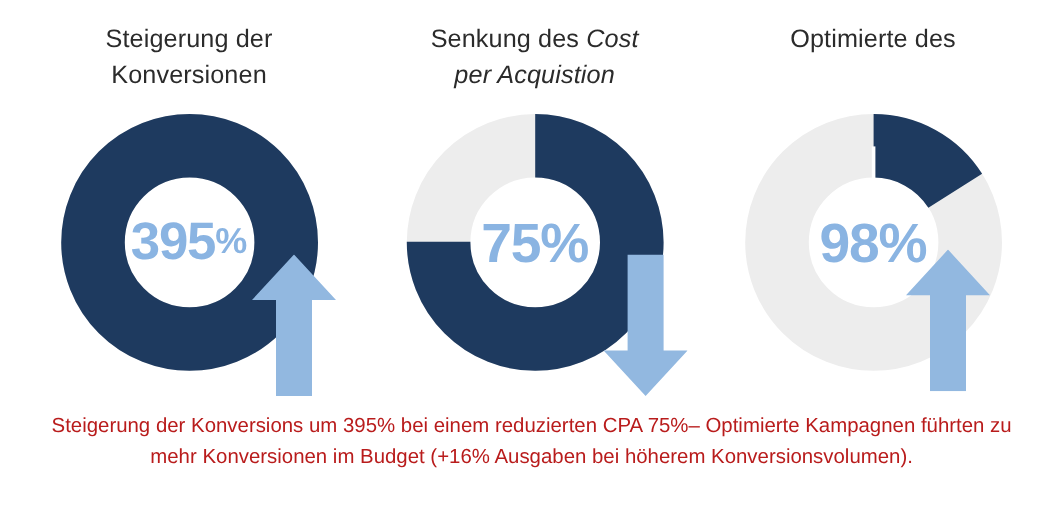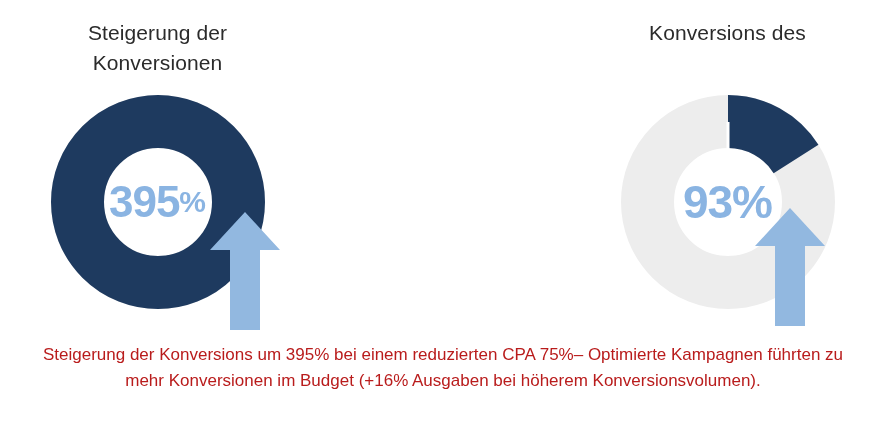--- a/index.html
+++ b/index.html
@@ -141,38 +141,62 @@
       </div>
     </div>
 
     <div class="arrow arrow-1">
       <svg width="70" height="118" viewBox="0 0 70 118">
         <polygon points="35,0 70,38 50,38 50,118 20,118 20,38 0,38" fill="#92b8e0"></polygon>
       </svg>
     </div>
   </div>
 
-
-  <div class="panel panel-3">
+  <div class="panel panel-2">
 
     <div class="panel-title">
-      <span>Konversions des</span><br>
+      <span>Senkung des </span><em>Cost</em><br>
+      <em>per Acquistion</em>
     </div>
 
     <div class="donut-wrap">
       <svg class="donut-svg" viewBox="0 0 214 214">
         <circle cx="107" cy="107" r="80.5" fill="none" stroke="#ededed" stroke-width="53"></circle>
 
+        <circle cx="107" cy="107" r="80.5" fill="none" stroke="#1e3a5f" stroke-width="53" stroke-dasharray="379.3 126.4" stroke-dashoffset="0" transform="rotate(-90 107 107)"></circle>
+      </svg>
+      <div class="donut-center-label">
+        <span class="donut-value">75%</span>
+      </div>
+    </div>
+
+    <div class="arrow arrow-2">
+      <svg width="70" height="118" viewBox="0 0 70 118">
+        <polygon points="35,118 70,80 50,80 50,0 20,0 20,80 0,80" fill="#92b8e0"></polygon>
+      </svg>
+    </div>
+  </div>
+
+  <div class="panel panel-3">
+
+    <div class="panel-title">
+      <span>Optimierte des</span><br>
+    </div>
+
+    <div class="donut-wrap">
+      <svg class="donut-svg" viewBox="0 0 214 214">
+        <circle cx="107" cy="107" r="80.5" fill="none" stroke="#ededed" stroke-width="53"></circle>
+
         <circle cx="107" cy="107" r="80.5" fill="none" stroke="#1e3a5f" stroke-width="53" stroke-dasharray="80.9 424.8" stroke-dashoffset="0" transform="rotate(-90 107 107)"></circle>
 
         <line x1="107" y1="27" x2="107" y2="80" stroke="#ffffff" stroke-width="3"></line>
         <line x1="107" y1="107" x2="175.5" y2="65.5" stroke="#ffffff" stroke-width="3" transform="rotate(0 107 107)" opacity="0"></line>
       </svg>
       <div class="donut-center-label">
-        <span class="donut-value">93%</span>
+        <span class="donut-value">98%</span>
       </div>
     </div>
 
     <div class="arrow arrow-3">
       <svg width="70" height="118" viewBox="0 0 70 118">
         <polygon points="35,0 70,38 50,38 50,118 20,118 20,38 0,38" fill="#92b8e0"></polygon>
       </svg>
     </div>
   </div>
 

